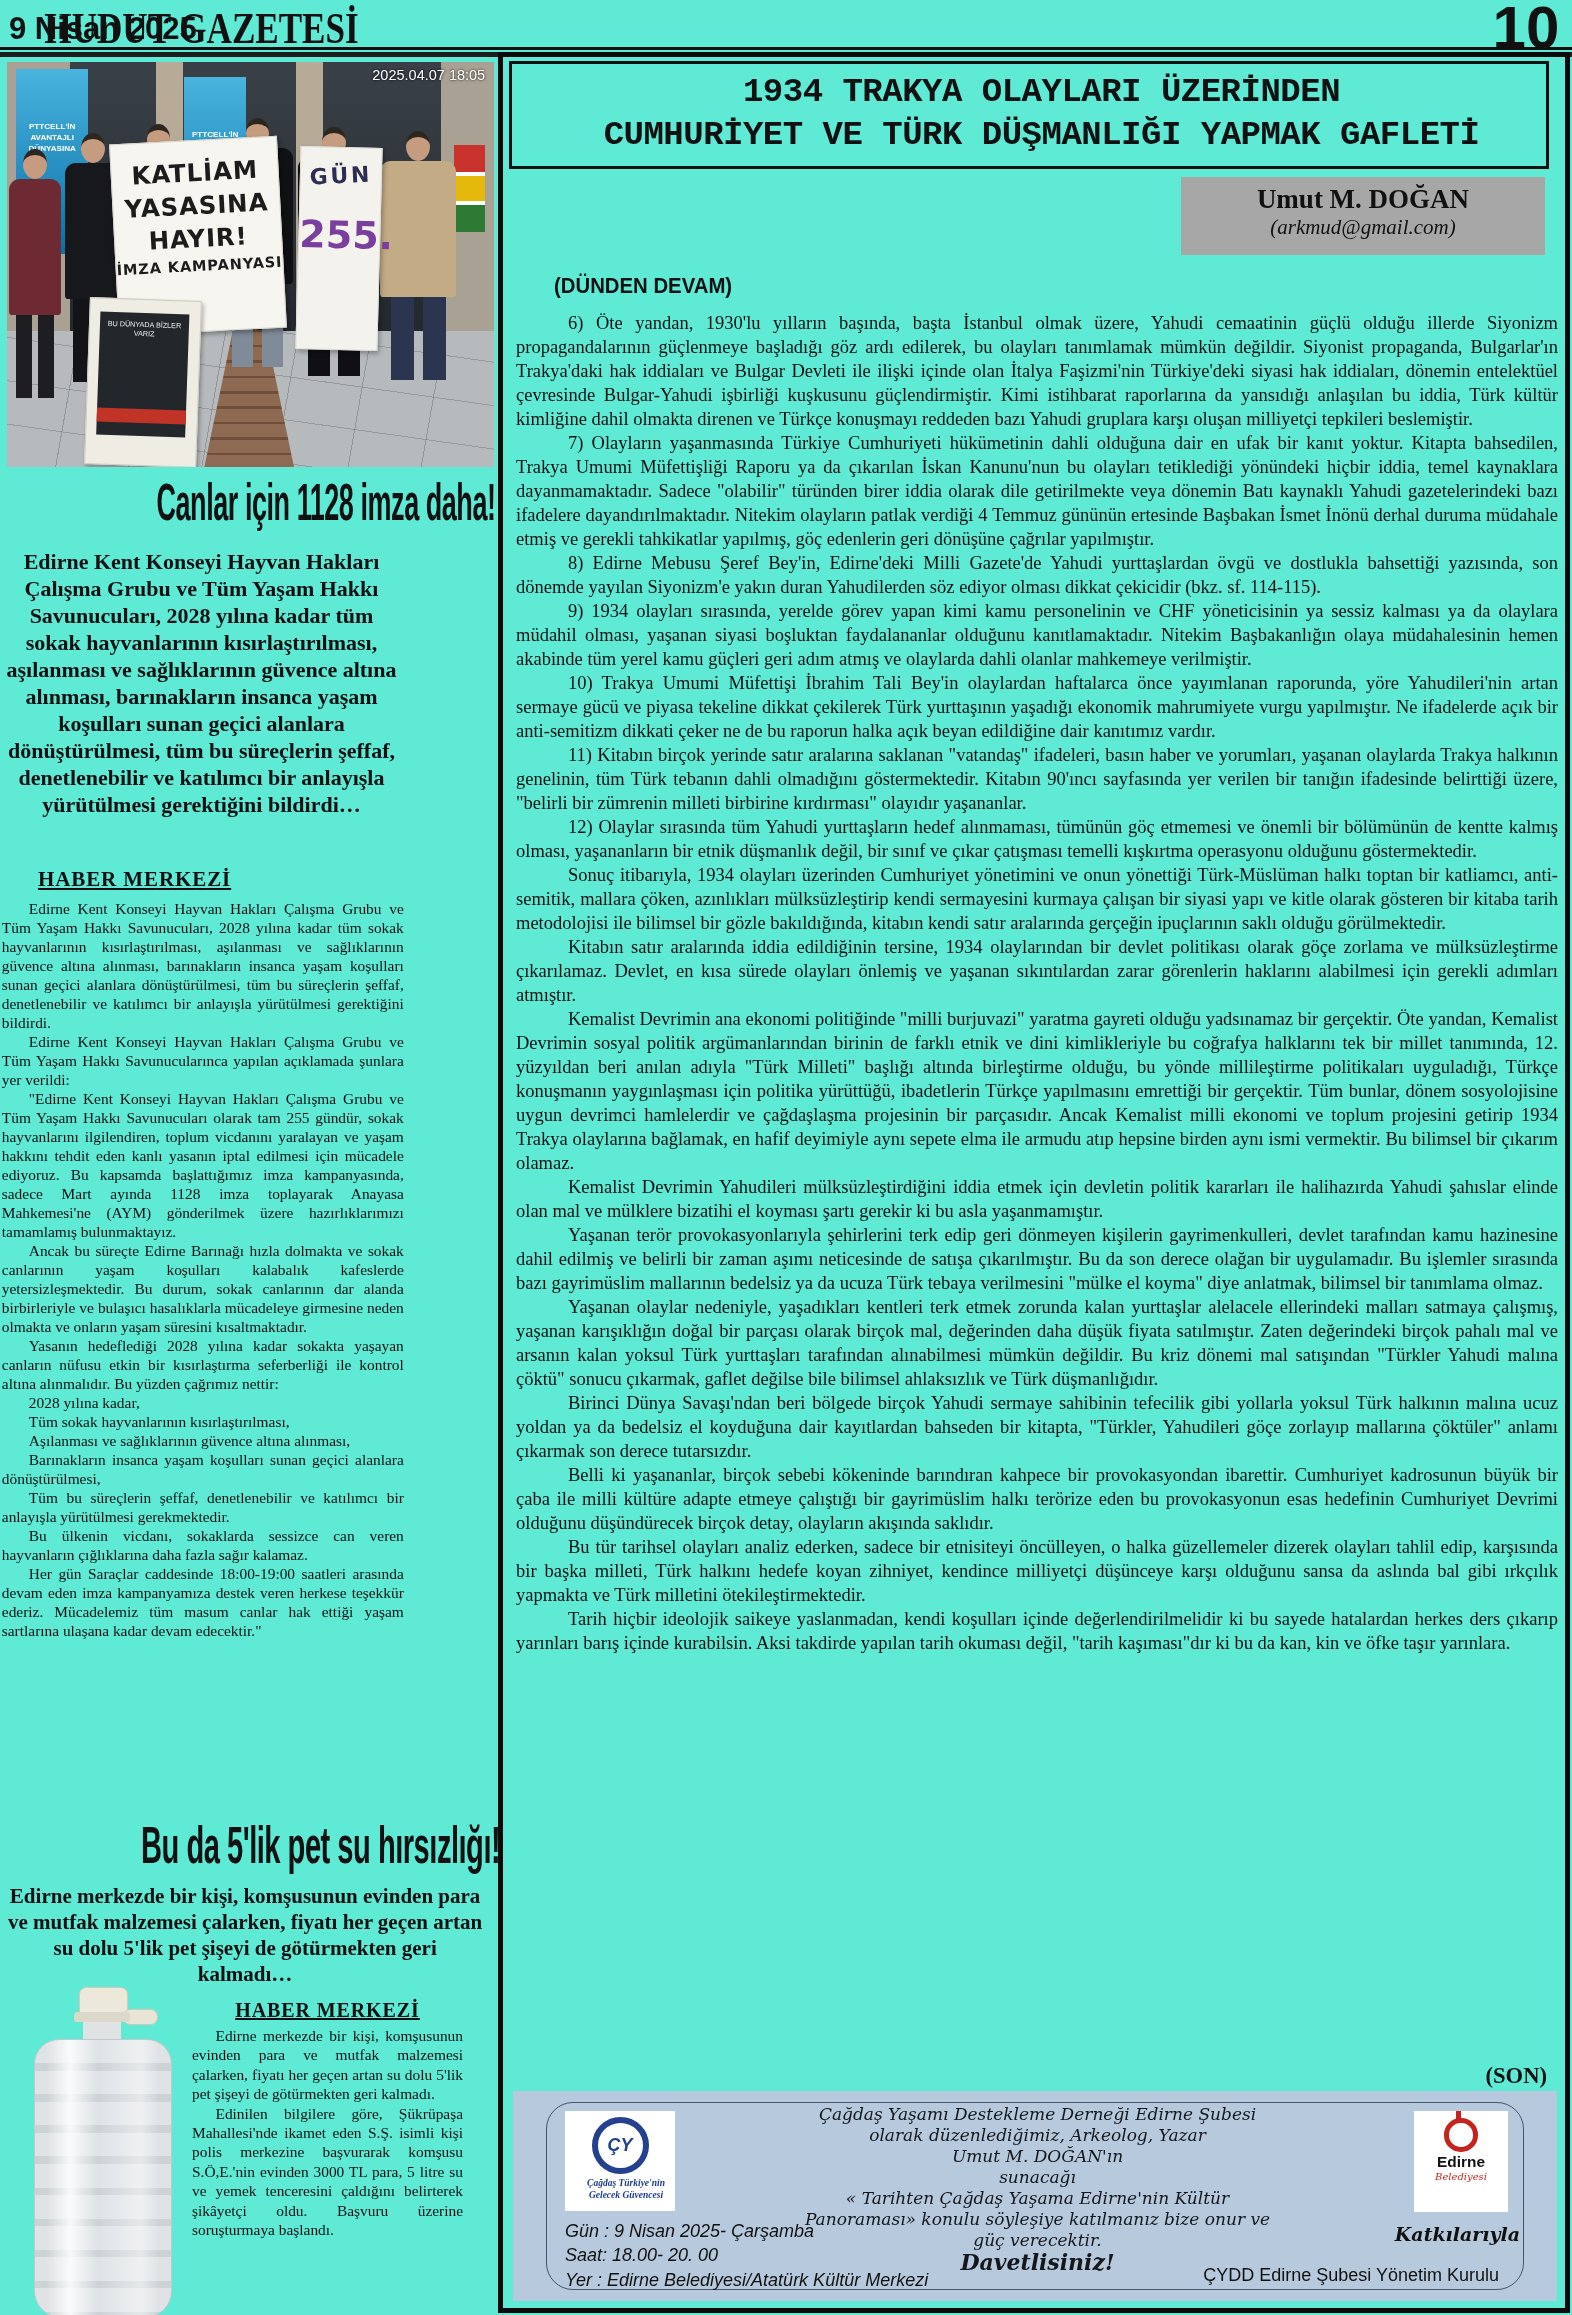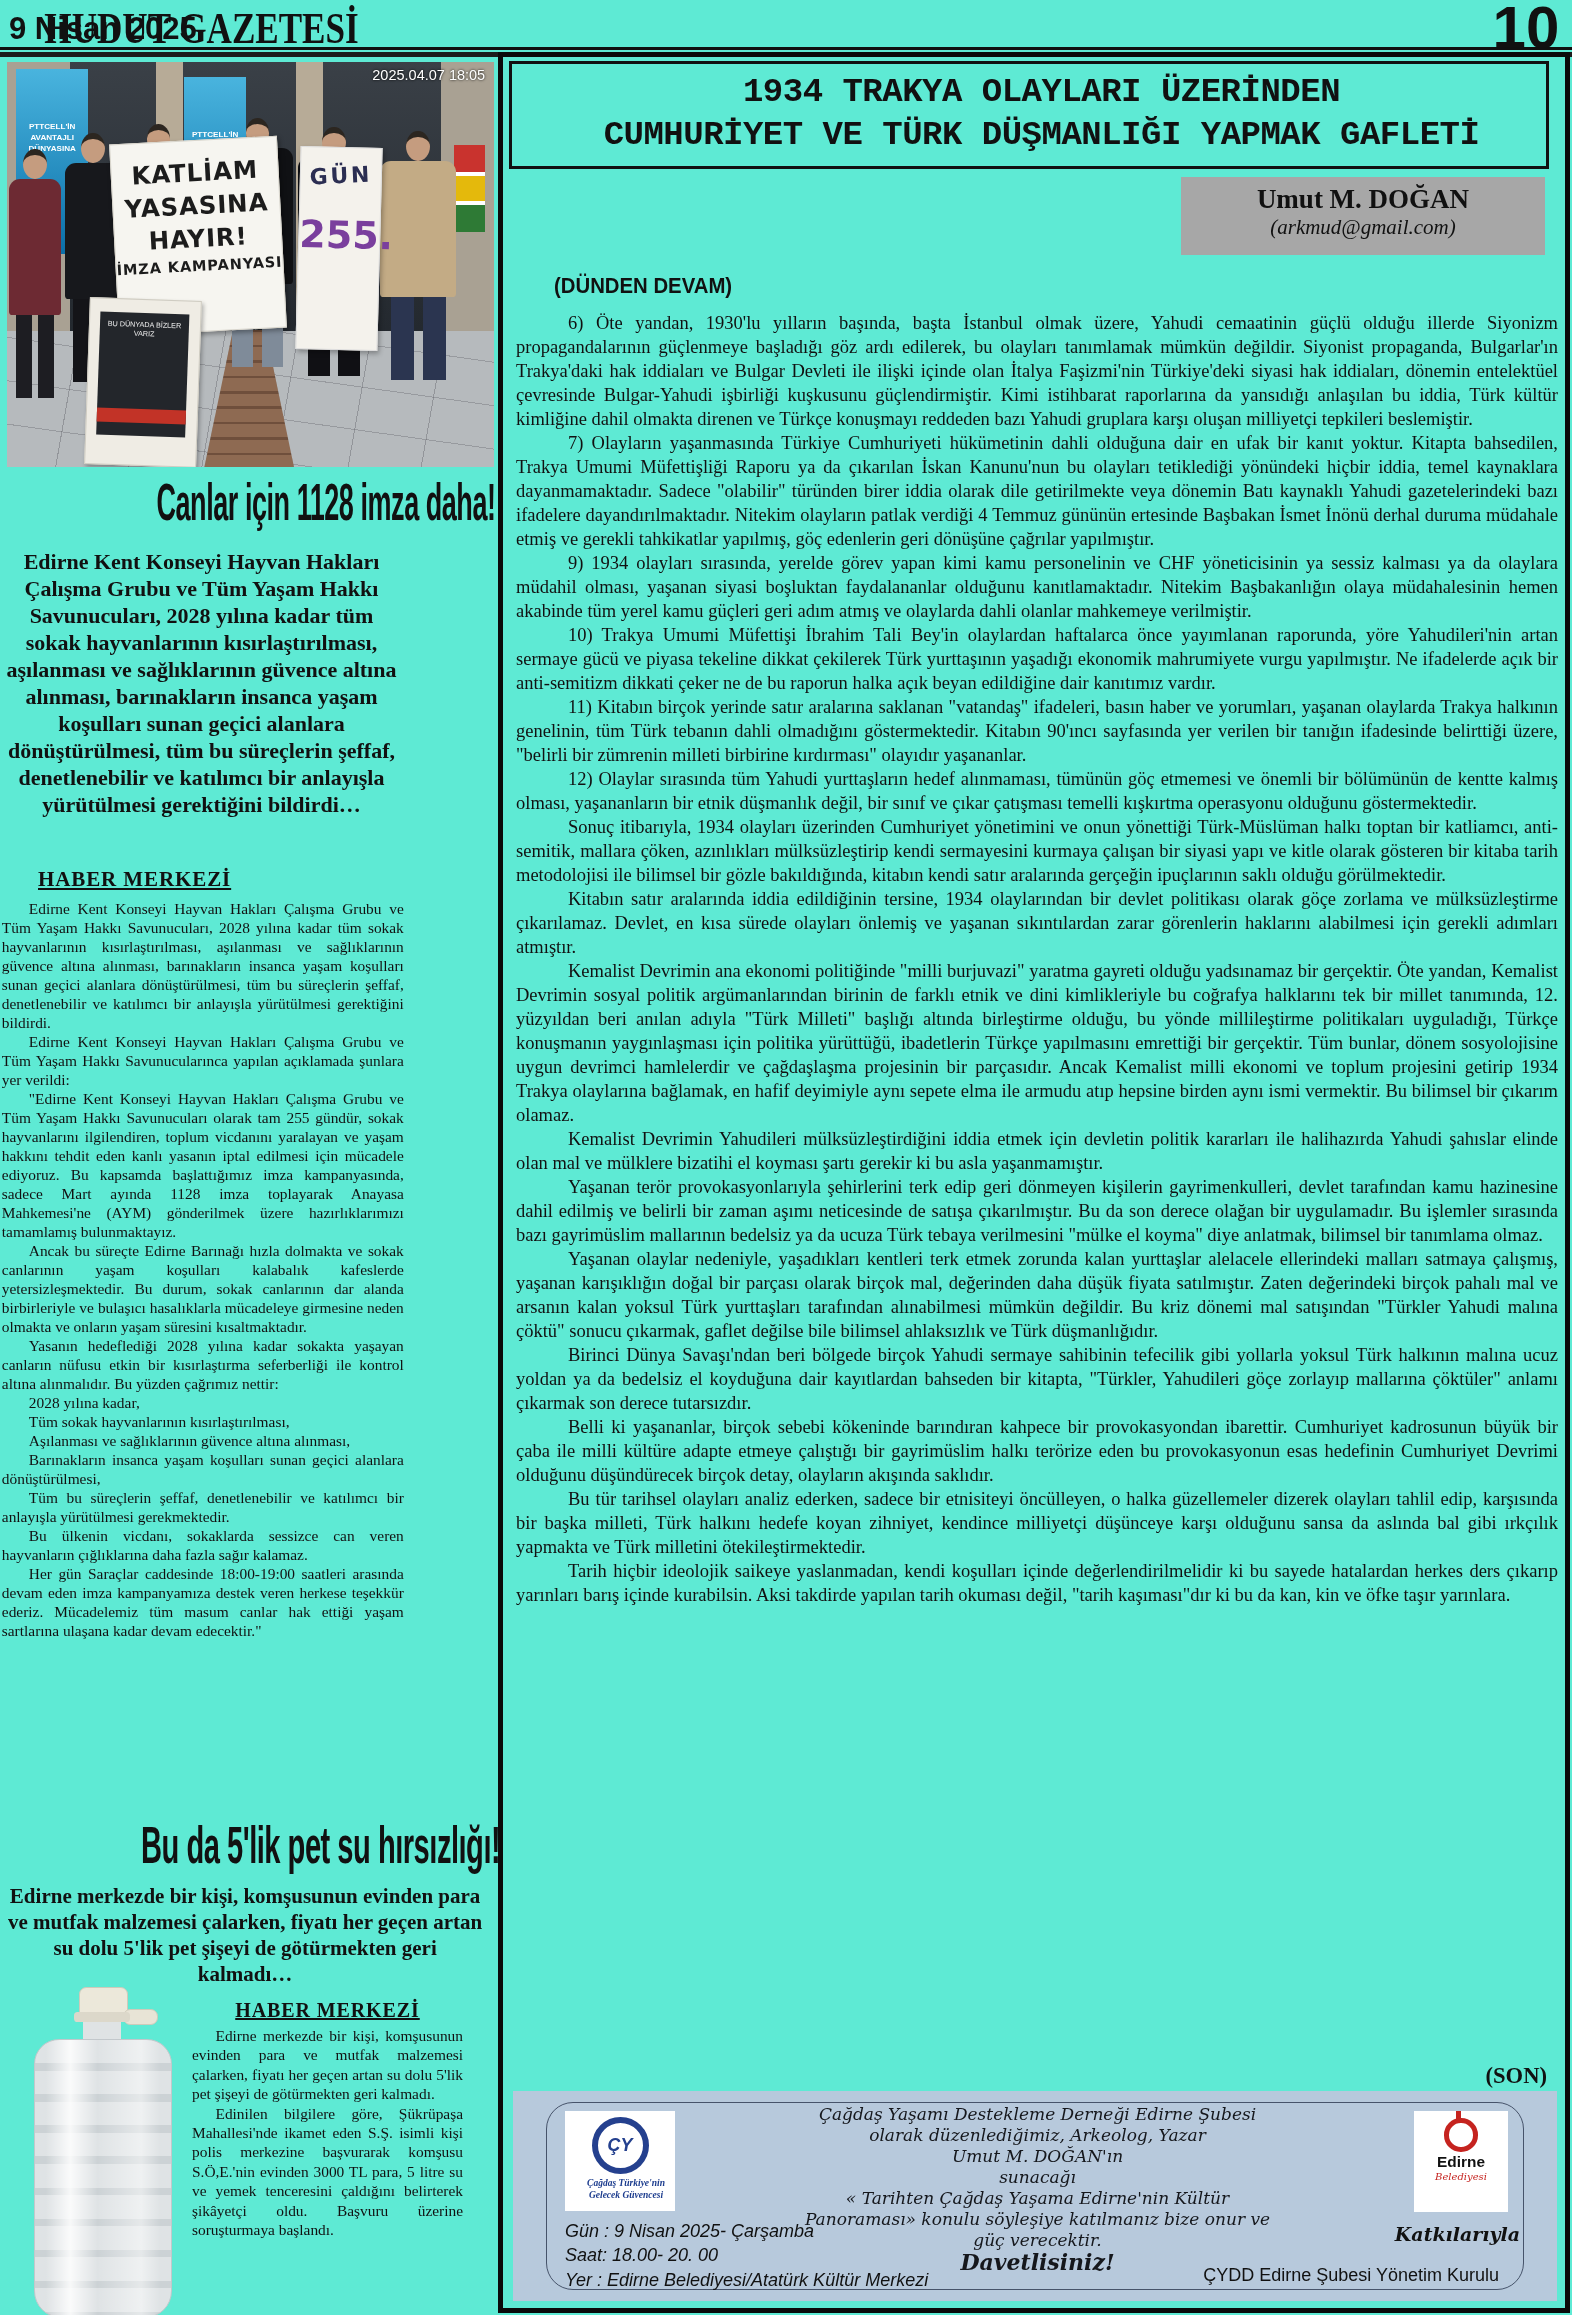--- a/index.html
+++ b/index.html
@@ -244,20 +244,21 @@
     <div>CUMHURİYET VE TÜRK DÜŞMANLIĞI YAPMAK GAFLETİ</div>
   </div>
   <div class="abs r-byline">
     <div class="r-author">Umut M. DOĞAN</div>
     <div class="r-email">(arkmud@gmail.com)</div>
   </div>
   <div class="abs r-devam">(DÜNDEN DEVAM)</div>
   <div class="abs r-body">
     <p>6) Öte yandan, 1930'lu yılların başında, başta İstanbul olmak üzere, Yahudi cemaatinin güçlü olduğu illerde Siyonizm propagandalarının güçlenmeye başladığı göz ardı edilerek, bu olayları tanımlamak mümkün değildir. Siyonist propaganda, Bulgarlar'ın Trakya'daki hak iddiaları ve Bulgar Devleti ile ilişki içinde olan İtalya Faşizmi'nin Türkiye'deki siyasi hak iddiaları, dönemin entelektüel çevresinde Bulgar-Yahudi işbirliği kuşkusunu güçlendirmiştir. Kimi istihbarat raporlarına da yansıdığı anlaşılan bu iddia, Türk kültür kimliğine dahil olmakta direnen ve Türkçe konuşmayı reddeden bazı Yahudi gruplara karşı oluşan milliyetçi tepkileri beslemiştir.</p>
     <p>7) Olayların yaşanmasında Türkiye Cumhuriyeti hükümetinin dahli olduğuna dair en ufak bir kanıt yoktur. Kitapta bahsedilen, Trakya Umumi Müfettişliği Raporu ya da çıkarılan İskan Kanunu'nun bu olayları tetiklediği yönündeki hiçbir iddia, temel kaynaklara dayanmamaktadır. Sadece "olabilir" türünden birer iddia olarak dile getirilmekte veya dönemin Batı kaynaklı Yahudi gazetelerindeki bazı ifadelere dayandırılmaktadır. Nitekim olayların patlak verdiği 4 Temmuz gününün ertesinde Başbakan İsmet İnönü derhal duruma müdahale etmiş ve gerekli tahkikatlar yapılmış, göç edenlerin geri dönüşüne çağrılar yapılmıştır.</p>
+    <p>8) Edirne Mebusu Şeref Bey'in, Edirne'deki Milli Gazete'de Yahudi yurttaşlardan övgü ve dostlukla bahsettiği yazısında, son dönemde yayılan Siyonizm'e yakın duran Yahudilerden söz ediyor olması dikkat çekicidir (bkz. sf. 114-115).</p>
     <p>9) 1934 olayları sırasında, yerelde görev yapan kimi kamu personelinin ve CHF yöneticisinin ya sessiz kalması ya da olaylara müdahil olması, yaşanan siyasi boşluktan faydalananlar olduğunu kanıtlamaktadır. Nitekim Başbakanlığın olaya müdahalesinin hemen akabinde tüm yerel kamu güçleri geri adım atmış ve olaylarda dahli olanlar mahkemeye verilmiştir.</p>
     <p>10) Trakya Umumi Müfettişi İbrahim Tali Bey'in olaylardan haftalarca önce yayımlanan raporunda, yöre Yahudileri'nin artan sermaye gücü ve piyasa tekeline dikkat çekilerek Türk yurttaşının yaşadığı ekonomik mahrumiyete vurgu yapılmıştır. Ne ifadelerde açık bir anti-semitizm dikkati çeker ne de bu raporun halka açık beyan edildiğine dair kanıtımız vardır.</p>
     <p>11) Kitabın birçok yerinde satır aralarına saklanan "vatandaş" ifadeleri, basın haber ve yorumları, yaşanan olaylarda Trakya halkının genelinin, tüm Türk tebanın dahli olmadığını göstermektedir. Kitabın 90'ıncı sayfasında yer verilen bir tanığın ifadesinde belirttiği üzere, "belirli bir zümrenin milleti birbirine kırdırması" olayıdır yaşananlar.</p>
     <p>12) Olaylar sırasında tüm Yahudi yurttaşların hedef alınmaması, tümünün göç etmemesi ve önemli bir bölümünün de kentte kalmış olması, yaşananların bir etnik düşmanlık değil, bir sınıf ve çıkar çatışması temelli kışkırtma operasyonu olduğunu göstermektedir.</p>
     <p>Sonuç itibarıyla, 1934 olayları üzerinden Cumhuriyet yönetimini ve onun yönettiği Türk-Müslüman halkı toptan bir katliamcı, anti-semitik, mallara çöken, azınlıkları mülksüzleştirip kendi sermayesini kurmaya çalışan bir siyasi yapı ve kitle olarak gösteren bir kitaba tarih metodolojisi ile bilimsel bir gözle bakıldığında, kitabın kendi satır aralarında gerçeğin ipuçlarının saklı olduğu görülmektedir.</p>
     <p>Kitabın satır aralarında iddia edildiğinin tersine, 1934 olaylarından bir devlet politikası olarak göçe zorlama ve mülksüzleştirme çıkarılamaz. Devlet, en kısa sürede olayları önlemiş ve yaşanan sıkıntılardan zarar görenlerin haklarını alabilmesi için gerekli adımları atmıştır.</p>
     <p>Kemalist Devrimin ana ekonomi politiğinde "milli burjuvazi" yaratma gayreti olduğu yadsınamaz bir gerçektir. Öte yandan, Kemalist Devrimin sosyal politik argümanlarından birinin de farklı etnik ve dini kimlikleriyle bu coğrafya halklarını tek bir millet tanımında, 12. yüzyıldan beri anılan adıyla "Türk Milleti" başlığı altında birleştirme olduğu, bu yönde millileştirme politikaları uyguladığı, Türkçe konuşmanın yaygınlaşması için politika yürüttüğü, ibadetlerin Türkçe yapılmasını emrettiği bir gerçektir. Tüm bunlar, dönem sosyolojisine uygun devrimci hamlelerdir ve çağdaşlaşma projesinin bir parçasıdır. Ancak Kemalist milli ekonomi ve toplum projesini getirip 1934 Trakya olaylarına bağlamak, en hafif deyimiyle aynı sepete elma ile armudu atıp hepsine birden aynı ismi vermektir. Bu bilimsel bir çıkarım olamaz.</p>
     <p>Kemalist Devrimin Yahudileri mülksüzleştirdiğini iddia etmek için devletin politik kararları ile halihazırda Yahudi şahıslar elinde olan mal ve mülklere bizatihi el koyması şartı gerekir ki bu asla yaşanmamıştır.</p>
     <p>Yaşanan terör provokasyonlarıyla şehirlerini terk edip geri dönmeyen kişilerin gayrimenkulleri, devlet tarafından kamu hazinesine dahil edilmiş ve belirli bir zaman aşımı neticesinde de satışa çıkarılmıştır. Bu da son derece olağan bir uygulamadır. Bu işlemler sırasında bazı gayrimüslim mallarının bedelsiz ya da ucuza Türk tebaya verilmesini "mülke el koyma" diye anlatmak, bilimsel bir tanımlama olmaz.</p>
     <p>Yaşanan olaylar nedeniyle, yaşadıkları kentleri terk etmek zorunda kalan yurttaşlar alelacele ellerindeki malları satmaya çalışmış, yaşanan karışıklığın doğal bir parçası olarak birçok mal, değerinden daha düşük fiyata satılmıştır. Zaten değerindeki birçok pahalı mal ve arsanın kalan yoksul Türk yurttaşları tarafından alınabilmesi mümkün değildir. Bu kriz dönemi mal satışından "Türkler Yahudi malına çöktü" sonucu çıkarmak, gaflet değilse bile bilimsel ahlaksızlık ve Türk düşmanlığıdır.</p>

